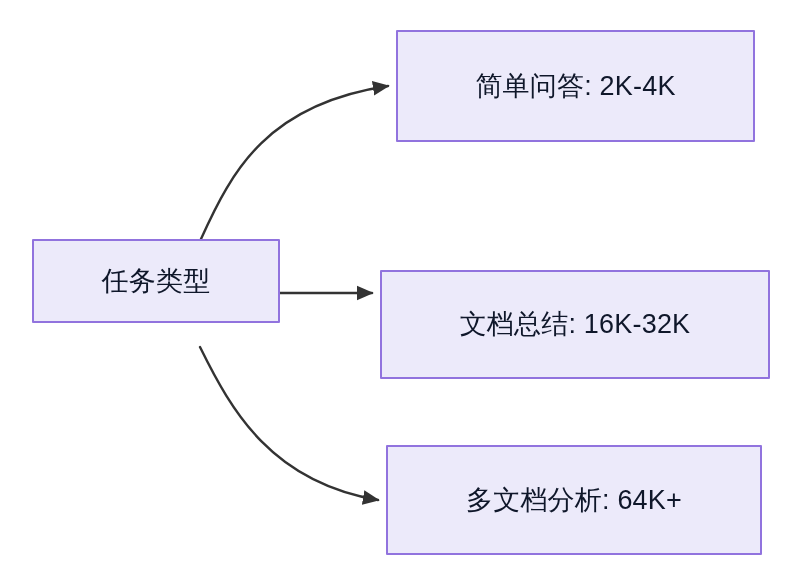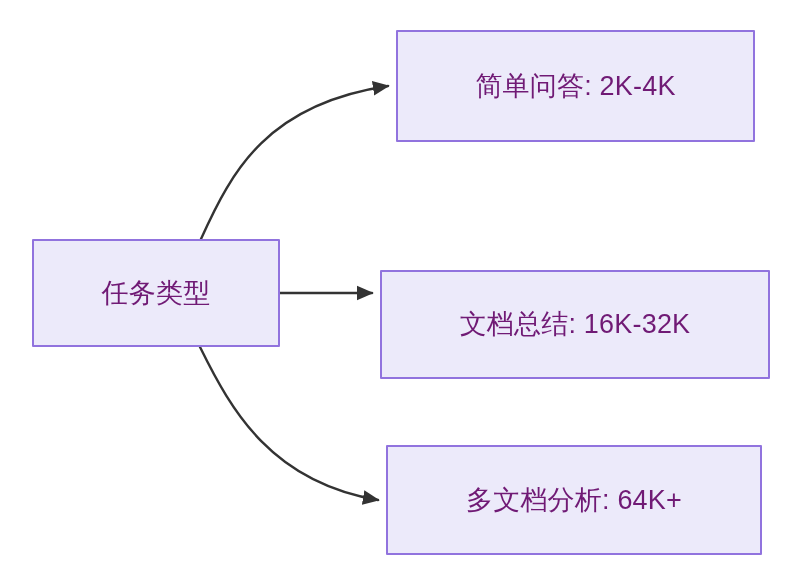--- a/index.html
+++ b/index.html
@@ -31,33 +31,33 @@
     box-sizing: border-box;
     background: #ECEAFA;
     border: 2px solid #9173DE;
     border-radius: 1px;
     display: flex;
     align-items: center;
     justify-content: center;
     z-index: 2;
   }
   .flow-node-label {
-    color: #701a75;
+    color: #0f172a;
     font-size: 27px;
     line-height: 1.2;
     letter-spacing: 0.2px;
     white-space: nowrap;
     text-align: center;
   }
   
   #node-source {
     left: 32px;
     top: 239px;
     width: 248px;
-    height: 108px;
+    height: 84px;
   }
   #node-simple-qa {
     left: 396px;
     top: 30px;
     width: 359px;
     height: 112px;
   }
   #node-doc-summary {
     left: 380px;
     top: 238px;

